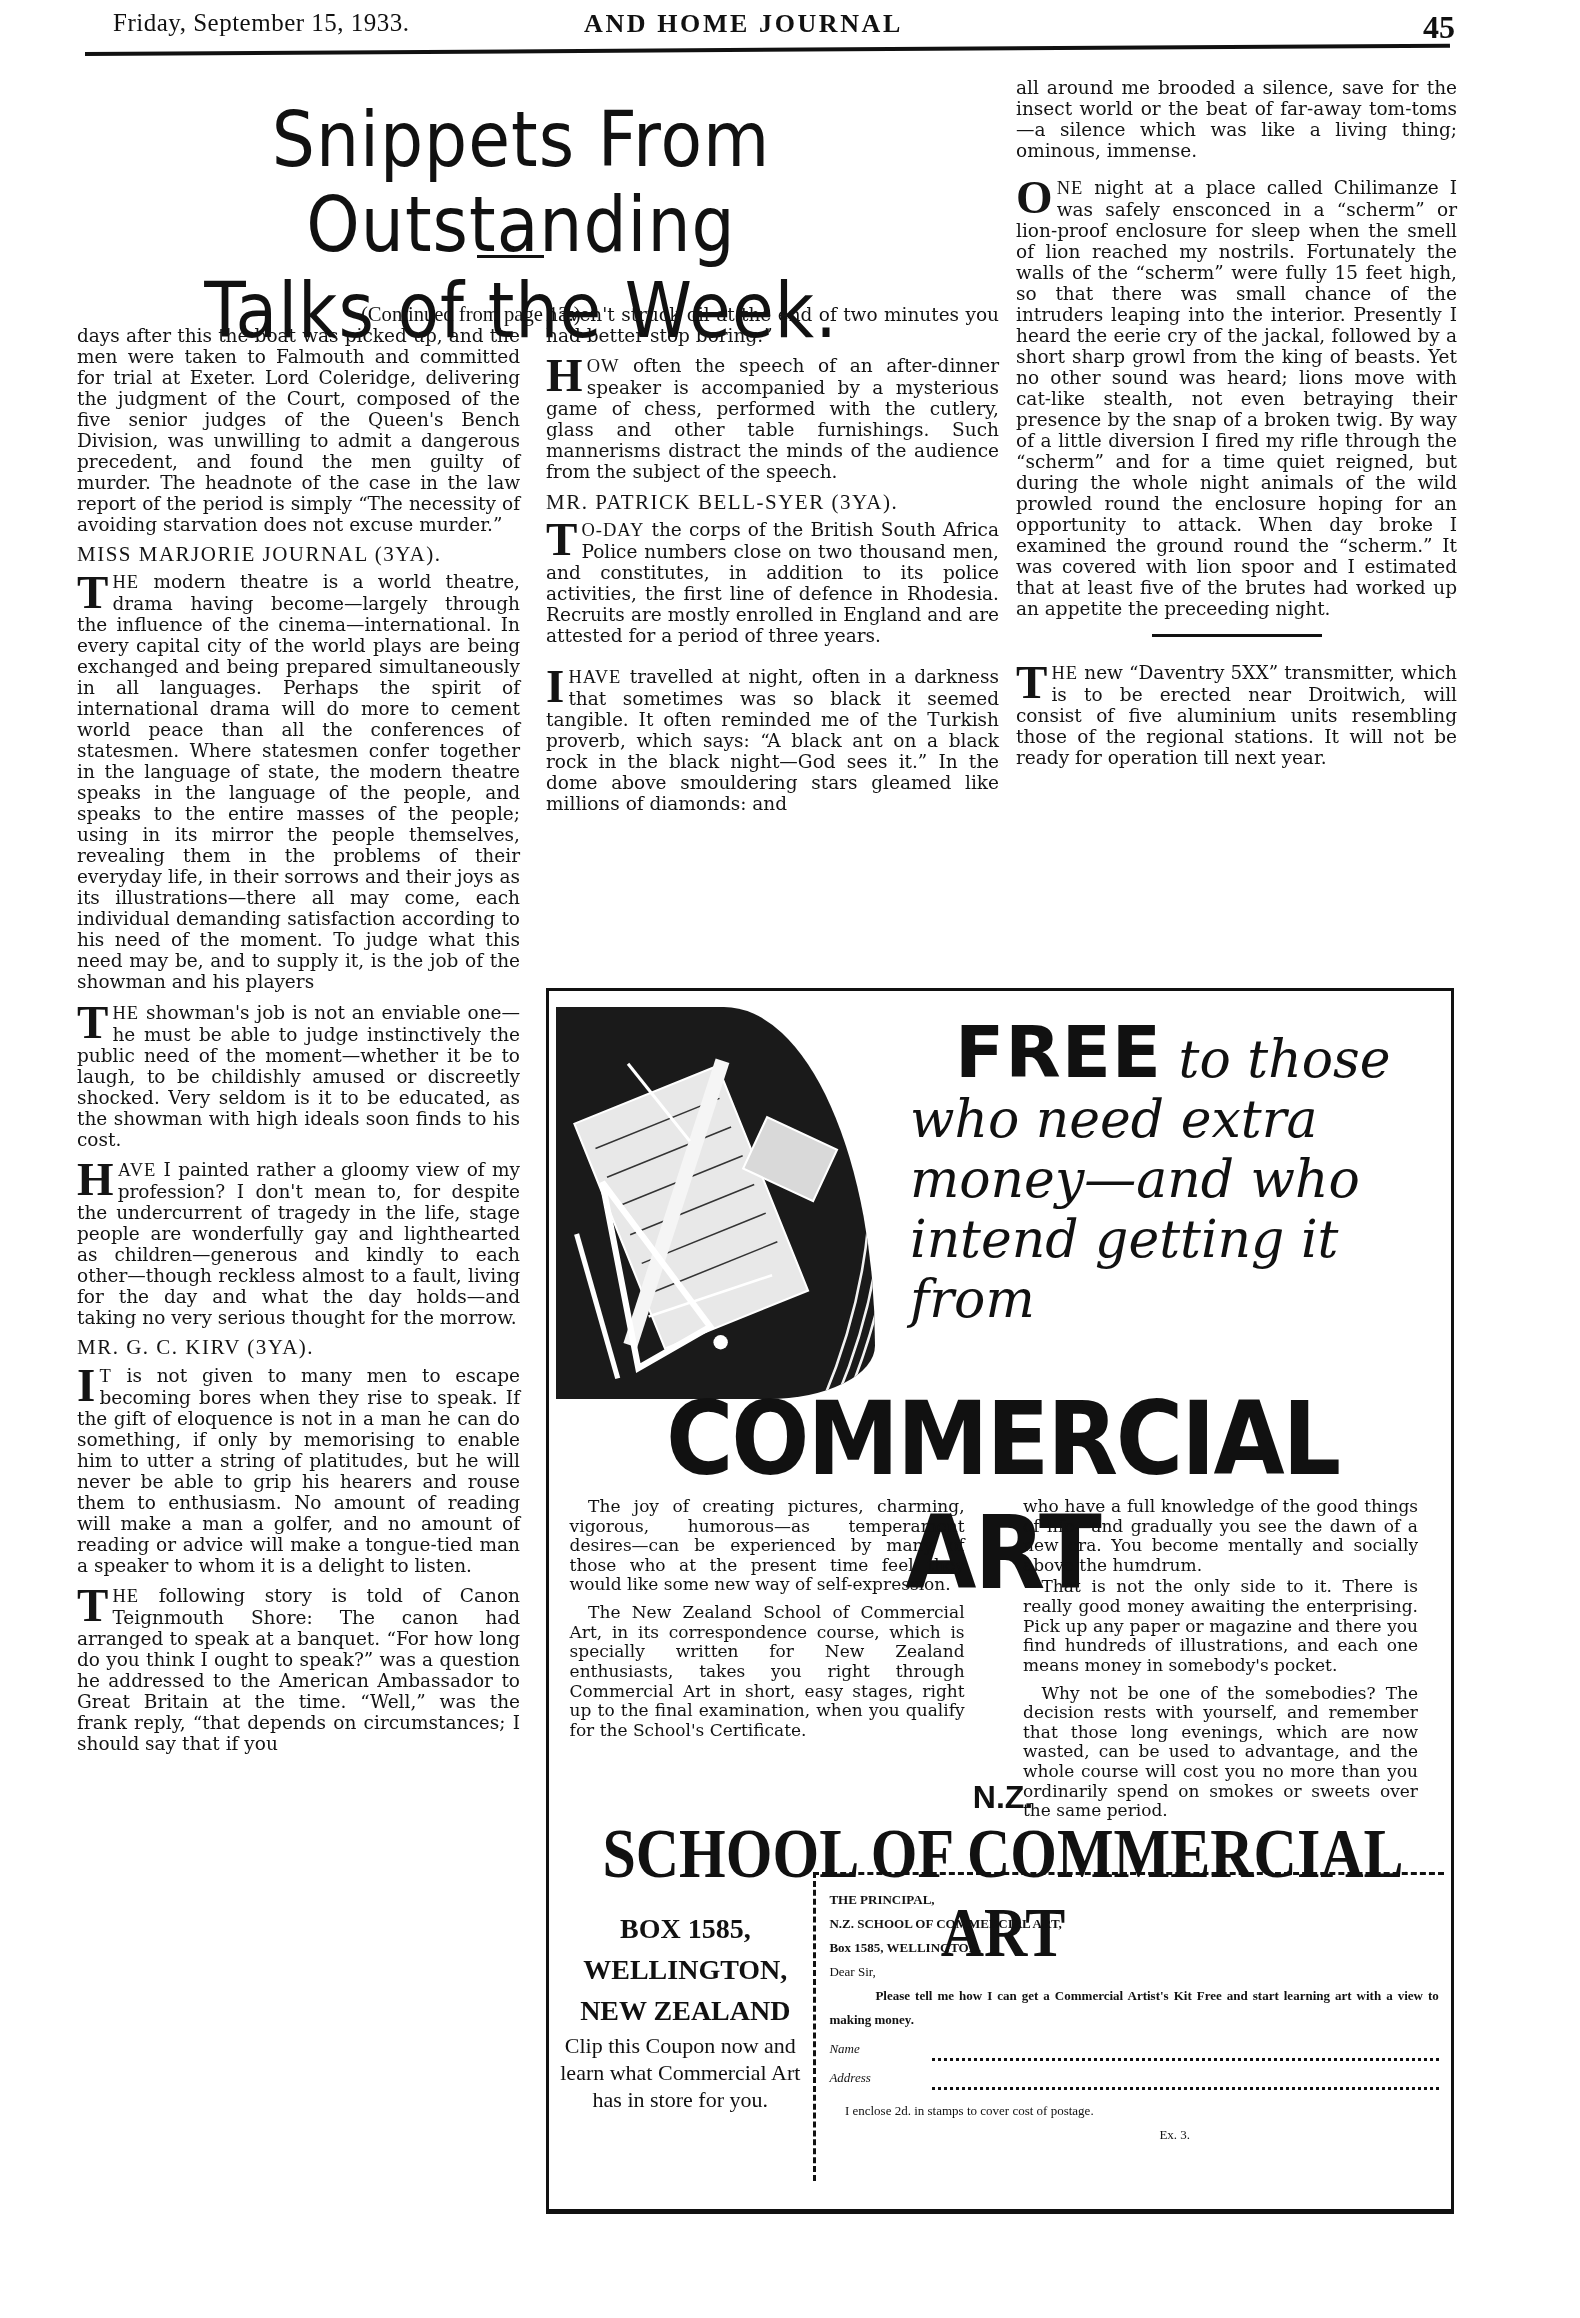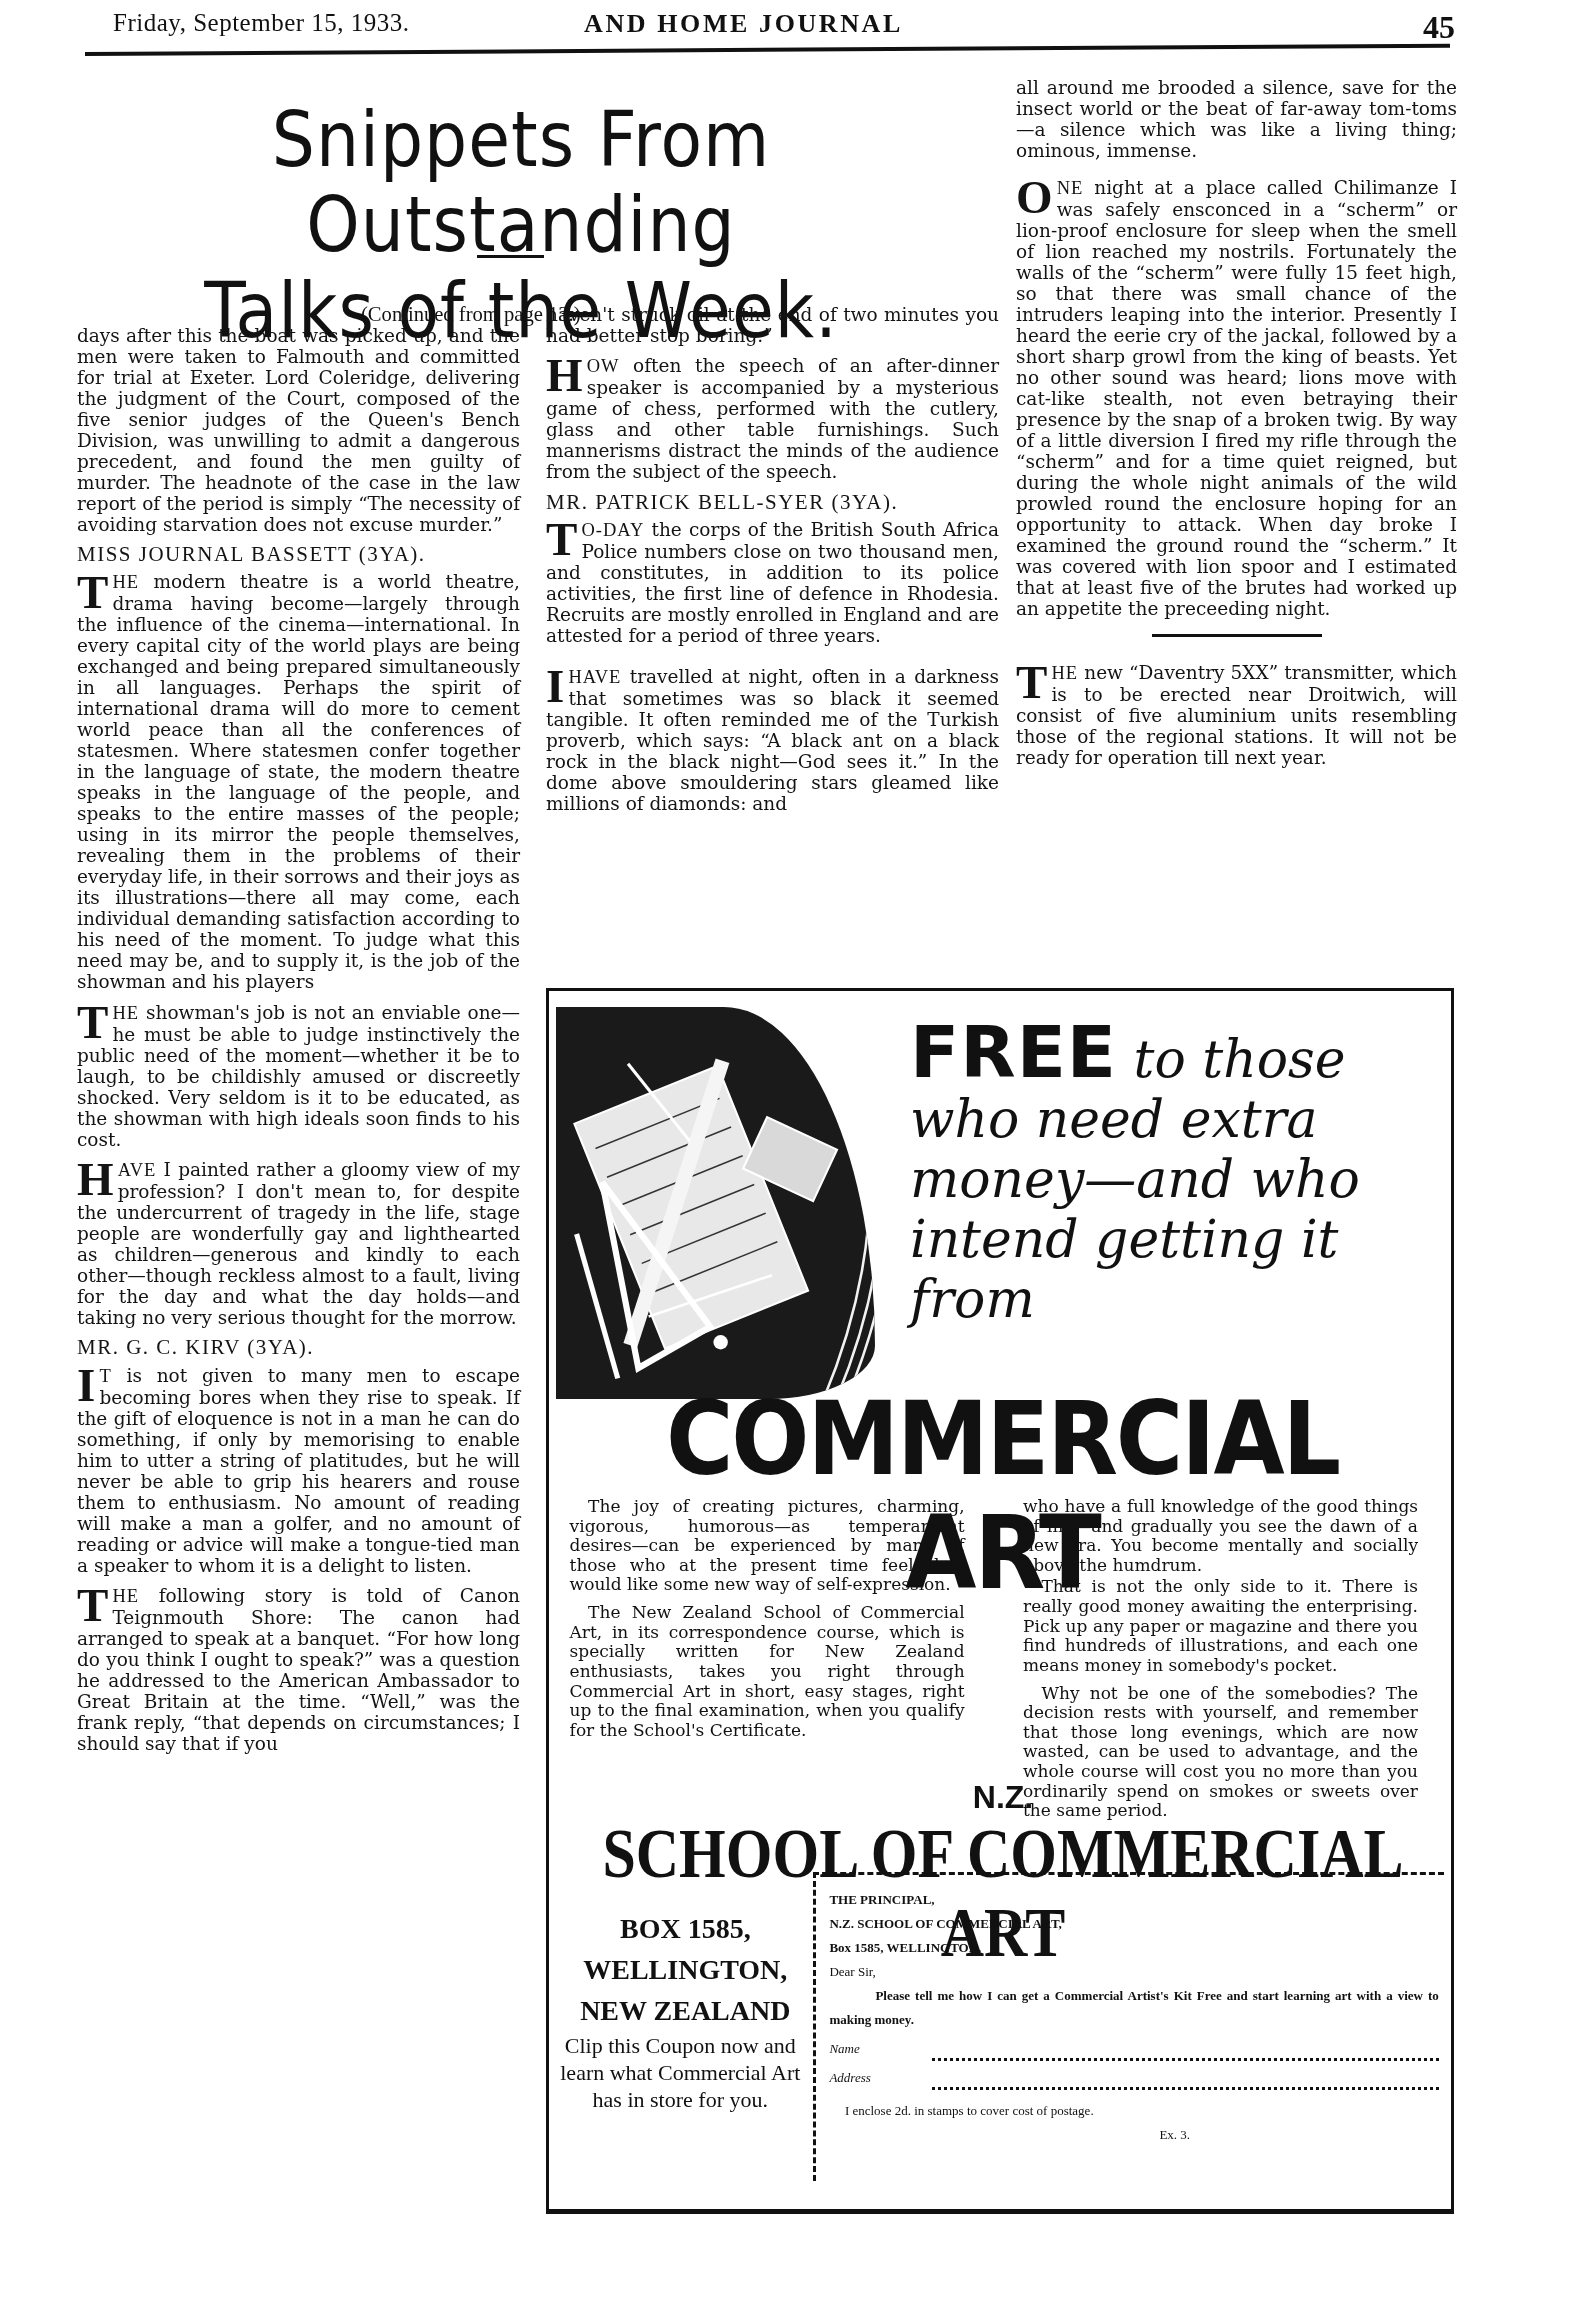--- a/index.html
+++ b/index.html
@@ -24,21 +24,21 @@
 
   .colLeft { left: 77px; top: 325px; width: 443px; }
   .colMid { left: 546px; top: 304px; width: 453px; }
   .colRight { left: 1016px; top: 77px; width: 441px; }
   .sepRule { width: 170px; height: 2.6px; background: #111; margin: 15.5px auto 25px auto; }
 
   .ad { position: absolute; left: 546px; top: 988px; width: 908px; height: 1226px; border: 3.6px solid #111; border-bottom-width: 5.7px; background: #fff; }
   .adArt { position: absolute; left: 7.2px; top: 15.5px; width: 319px; height: 392px; background: #1a1a1a; overflow: hidden; border-top-right-radius: 175px 392px; border-bottom-right-radius: 124px 62px; }
   .adArt svg { width: 100%; height: 100%; }
   .adHead { position: absolute; left: 361px; top: 31px; width: 536px; font-family: "DejaVu Serif", serif; font-style: italic; font-size: 52px; line-height: 60px; }
-  .adHead .free { font-style: normal; font-family: "DejaVu Sans", sans-serif; font-weight: 900; font-size: 72px; letter-spacing: 1px; }
+  .adHead .free { font-style: normal; font-family: "DejaVu Sans", sans-serif; font-weight: 900; font-size: 72px; letter-spacing: 1px; margin-left: 45px; }
   .adBig { position: absolute; left: 15.5px; top: 392px; width: 876px; text-align: center; font-family: "DejaVu Sans", sans-serif; font-weight: 900; font-size: 92px; letter-spacing: -2.1px; line-height: 103px; transform: scaleY(1.1); transform-origin: top center; }
   .adCol { position: absolute; top: 506px; width: 395px; font-size: 17px; line-height: 19.6px; text-align: justify; font-family: "DejaVu Serif", serif; }
   .adCol p { text-indent: 18.5px; margin-bottom: 8.2px; }
   .adCol p.noind { text-indent: 0; margin-bottom: 2.1px; }
   .adColL { left: 20.6px; }
   .adColR { left: 474px; }
   .adNZ { position: absolute; left: 0; top: 788px; width: 908px; text-align: center; font-family: "Liberation Sans", sans-serif; font-weight: bold; font-size: 32px; }
   .adSchool { position: absolute; left: 0; top: 824px; width: 908px; text-align: center; font-family: "Liberation Serif", serif; font-weight: bold; font-size: 60px; letter-spacing: 0px; transform: scaleY(1.15); transform-origin: top center; }
   .adAddr { position: absolute; left: 10.3px; top: 917px; width: 252px; text-align: center; font-family: "Liberation Serif", serif; font-weight: bold; font-size: 28px; line-height: 41px; }
   .adClip { position: absolute; left: 10.3px; top: 1041px; width: 242px; text-align: center; font-family: "Liberation Serif", serif; font-size: 22px; line-height: 27px; }
@@ -63,21 +63,21 @@
 
 <div class="title">
   <div>Snippets From Outstanding</div>
   <div>Talks of the Week.</div>
 </div>
 <div class="titleRule"></div>
 <div class="continued">(Continued from page 13.)</div>
 
 <div class="col colLeft">
   <p>days after this the boat was picked up, and the men were taken to Falmouth and committed for trial at Exeter. Lord Coleridge, delivering the judgment of the Court, composed of the five senior judges of the Queen's Bench Division, was unwilling to admit a dangerous precedent, and found the men guilty of murder. The headnote of the case in the law report of the period is simply “The necessity of avoiding starvation does not excuse murder.”</p>
-  <div class="byline">MISS JOURNAL BASSETT (3YA).</div>
+  <div class="byline">MISS MARJORIE JOURNAL (3YA).</div>
   <p><span class="dropcap">T</span><span class="lead">HE</span><span> modern theatre is a world theatre, drama having become—largely through the influence of the cinema—international. In every capital city of the world plays are being exchanged and being prepared simultaneously in all languages. Perhaps the spirit of international drama will do more to cement world peace than all the conferences of statesmen. Where statesmen confer together in the language of state, the modern theatre speaks in the language of the people, and speaks to the entire masses of the people; using in its mirror the people themselves, revealing them in the problems of their everyday life, in their sorrows and their joys as its illustrations—there all may come, each individual demanding satisfaction according to his need of the moment. To judge what this need may be, and to supply it, is the job of the showman and his players</span></p>
   <p><span class="dropcap">T</span><span class="lead">HE</span><span> showman's job is not an enviable one—he must be able to judge instinctively the public need of the moment—whether it be to laugh, to be childishly amused or discreetly shocked. Very seldom is it to be educated, as the showman with high ideals soon finds to his cost.</span></p>
   <p><span class="dropcap">H</span><span class="lead">AVE</span><span> I painted rather a gloomy view of my profession? I don't mean to, for despite the undercurrent of tragedy in the life, stage people are wonderfully gay and lighthearted as children—generous and kindly to each other—though reckless almost to a fault, living for the day and what the day holds—and taking no very serious thought for the morrow.</span></p>
   <div class="byline">MR. G. C. KIRV (3YA).</div>
   <p><span class="dropcap">I</span><span class="lead">T</span><span> is not given to many men to escape becoming bores when they rise to speak. If the gift of eloquence is not in a man he can do something, if only by memorising to enable him to utter a string of platitudes, but he will never be able to grip his hearers and rouse them to enthusiasm. No amount of reading will make a man a golfer, and no amount of reading or advice will make a tongue-tied man a speaker to whom it is a delight to listen.</span></p>
   <p><span class="dropcap">T</span><span class="lead">HE</span><span> following story is told of Canon Teignmouth Shore: The canon had arranged to speak at a banquet. “For how long do you think I ought to speak?” was a question he addressed to the American Ambassador to Great Britain at the time. “Well,” was the frank reply, “that depends on circumstances; I should say that if you</span></p>
 </div>
 
 <div class="col colMid">
   <p>haven't struck oil at the end of two minutes you had better stop boring.”</p>

